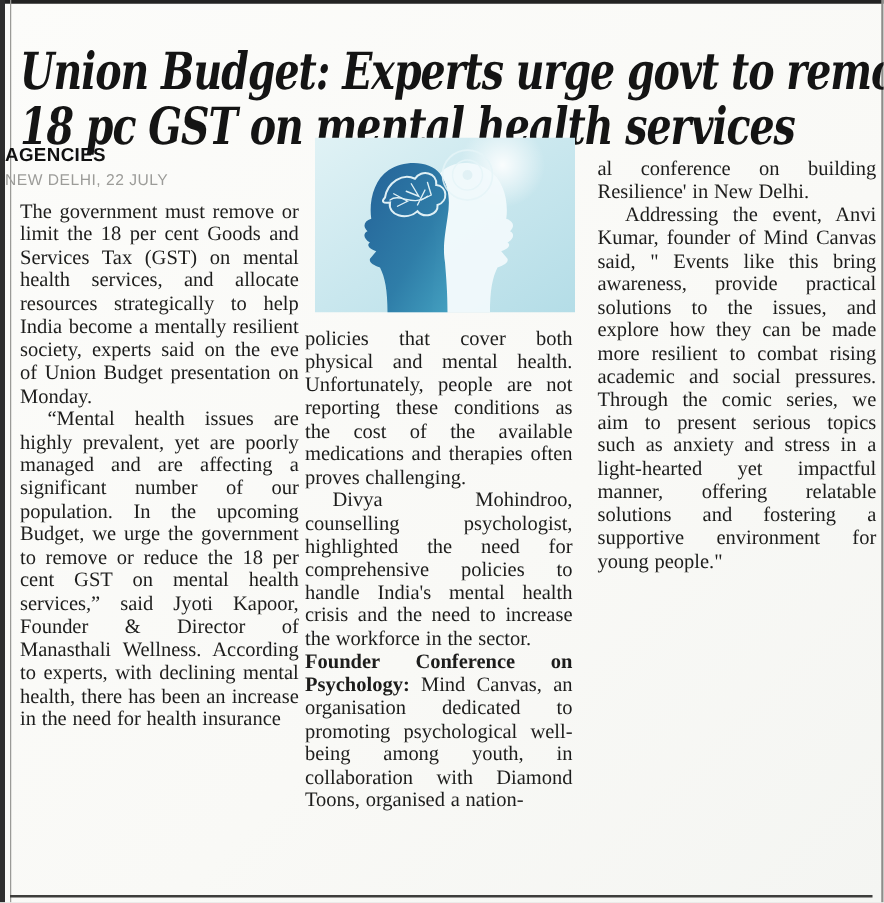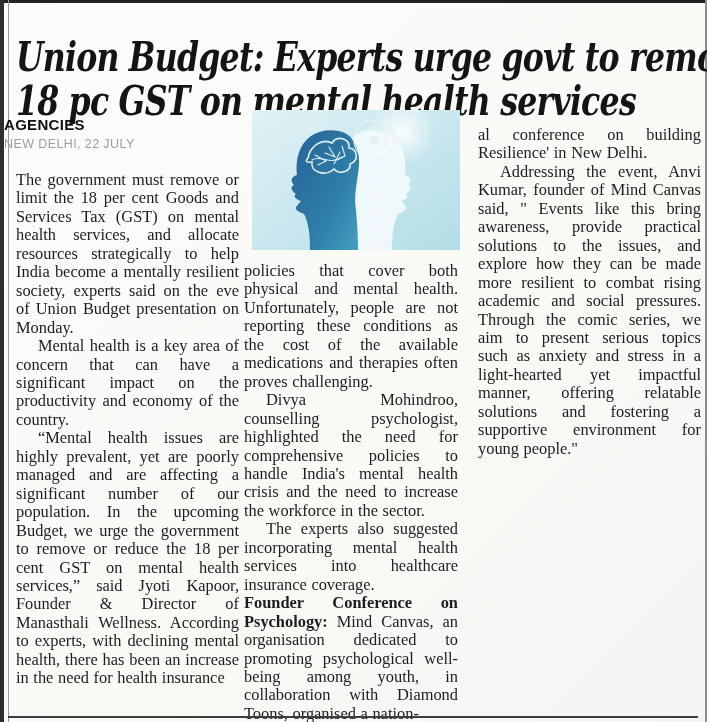--- a/index.html
+++ b/index.html
@@ -31,21 +31,21 @@
   .dateline { margin-top:4px; font-size:12.5px; color:#9c9c99; letter-spacing:.4px;text-align:center; }
 
   
   .col {
     position:absolute; text-align:justify;
     font-size:16.4px; line-height:18.45px; color:#1d1d1c;
     word-spacing:.5px;
   }
   .col p { margin:0; text-indent:22px; }
   .col p.flush { text-indent:0; }
-  .col1 { left:16px;  top:171px; width:223px;font-family:Liberation Serif, serif; }
+  .col1 { left:16px;  top:160px; width:223px;font-family:Liberation Serif, serif; }
   .col2 { left:244px; top:262px; width:214px; }
   .col3 { left:478px; top:126px; width:223px; }
   .bold-lead { font-weight:700; }
 
   
   .photo { position:absolute; left:252px; top:110px; width:208px; height:140px; }
   .photo svg { display:block; }
 </style>
 </head>
 <body>
@@ -110,28 +110,26 @@
       <g fill="none" stroke="#e6f5f8" opacity="0.85">
         <circle cx="122" cy="30" r="20" stroke-width="1.4"></circle>
         <circle cx="122" cy="30" r="12" stroke-width="1.2"></circle>
         <circle cx="122" cy="30" r="4" fill="#dff0f4" stroke="none"></circle>
       </g>
     </svg>
   </div>
 
   <div class="col col1">
     <p class="flush">The government must remove or limit the 18 per cent Goods and Services Tax (GST) on mental health services, and allocate resources strategically to help India become a mentally resilient society, experts said on the eve of Union Budget presentation on Monday.</p>
-    <p>Mental health is a key area of concern that can have a significant impact on the productivity and economy of the country.</p>
     <p>“Mental health issues are highly prevalent, yet are poorly managed and are affecting a significant number of our population. In the upcoming Budget, we urge the government to remove or reduce the 18 per cent GST on mental health services,” said Jyoti Kapoor, Founder &amp; Director of Manasthali Wellness. According to experts, with declining mental health, there has been an increase in the need for health insurance</p>
   </div>
 
   <div class="col col2">
     <p class="flush">policies that cover both physical and mental health. Unfortunately, people are not reporting these conditions as the cost of the available medications and therapies often proves challenging.</p>
     <p>Divya Mohindroo, counselling psychologist, highlighted the need for comprehensive policies to handle India's mental health crisis and the need to increase the workforce in the sector.</p>
-    <p>The experts also suggested incorporating mental health services into healthcare insurance coverage.</p>
     <p class="flush"><span class="bold-lead">Founder Conference on Psychology:</span><span> Mind Canvas, an organisation dedicated to promoting psychological well-being among youth, in collaboration with Diamond Toons, organised a nation-</span></p>
   </div>
 
   <div class="col col3">
     <p class="flush">al conference on building Resilience' in New Delhi.</p>
     <p>Addressing the event, Anvi Kumar, founder of Mind Canvas said, " Events like this bring awareness, provide practical solutions to the issues, and explore how they can be made more resilient to combat rising academic and social pressures. Through the comic series, we aim to present serious topics such as anxiety and stress in a light-hearted yet impactful manner, offering relatable solutions and fostering a supportive environment for young people."</p>
   </div>
 
   <div class="bottom-rule"></div>
 </div>

